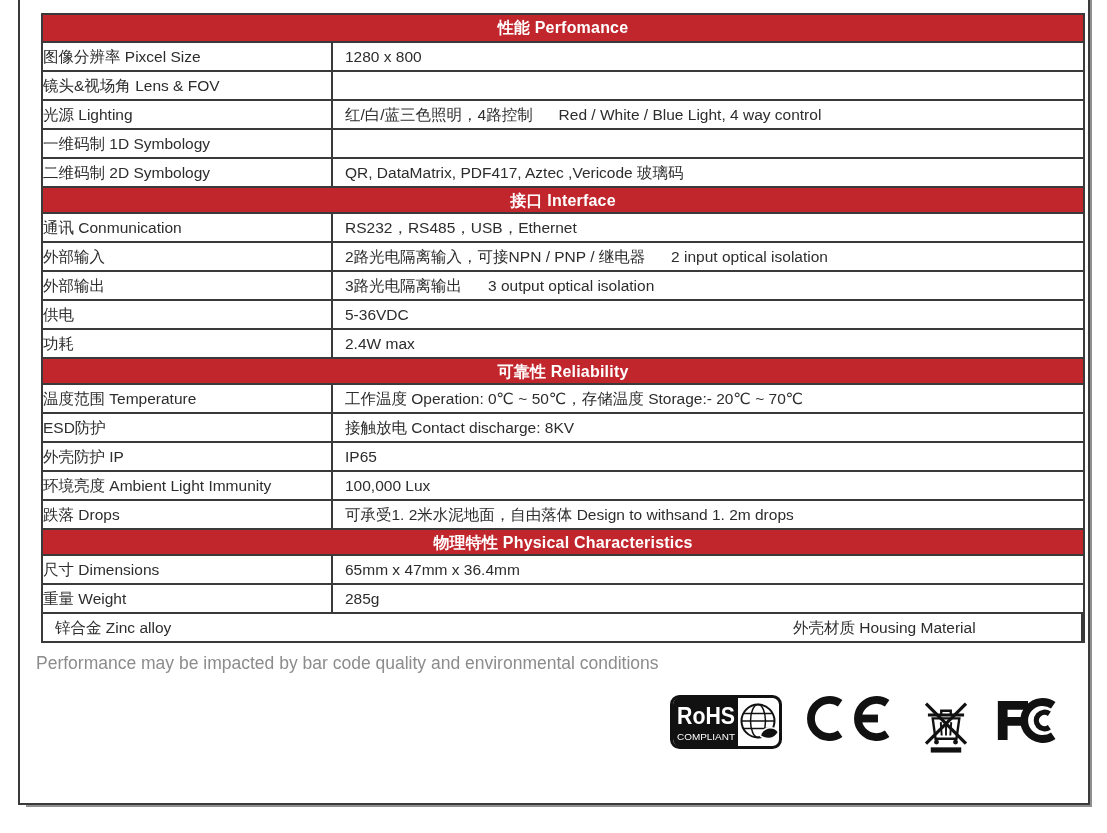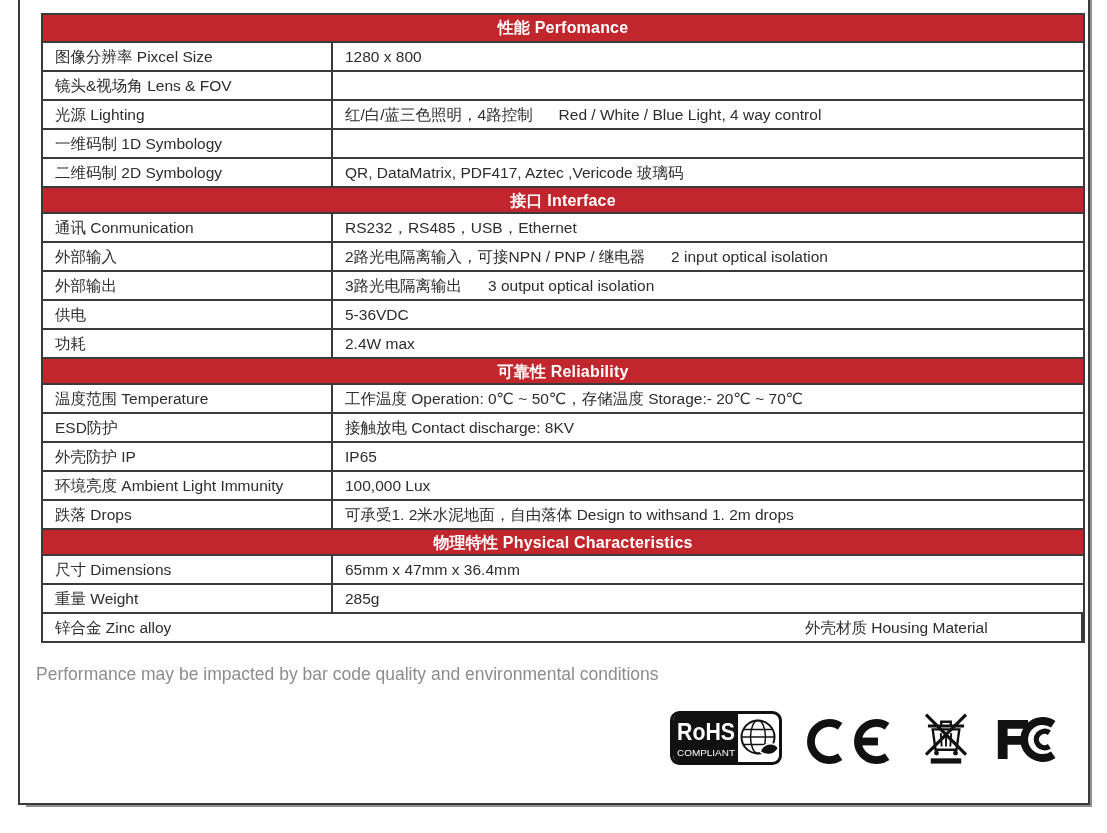--- a/index.html
+++ b/index.html
@@ -36,33 +36,32 @@
     text-align: center;
     letter-spacing: 0.2px;
   }
   .spec-row { display: flex; height: 29px; background: #fff; }
   .cell {
     white-space: pre; overflow: hidden;
     line-height: 28px; font-size: 15.5px;
   }
   .cell.label {
     flex: none; width: 290px;
-    padding-left: 12px;
     border-right: 2px solid var(--border, #3a3a3a);
   }
   .cell.value { flex: 1; padding-left: 12px; }
-  .table-footer { position: relative; height: 118px; background: #fff; margin-top: 11px; }
+  .table-footer { position: relative; height: 118px; background: #fff; }
   .note {
     padding: 10px 0 0 16px;
     color: var(--note-text, #8c8c8c);
     font-size: 17.5px;
   }
   .logos {
     position: absolute; right: 22px; bottom: 7px;
-    display: flex; align-items: flex-end; gap: 24px;
+    display: flex; align-items: flex-start; gap: 24px;
   }
   .logo { display: block; }
   svg text { font-family: "Liberation Sans", "DejaVu Sans", sans-serif; }
 </style>
 </head>
 <body>
 
 <div class="page">
   <div class="page-frame">
 

